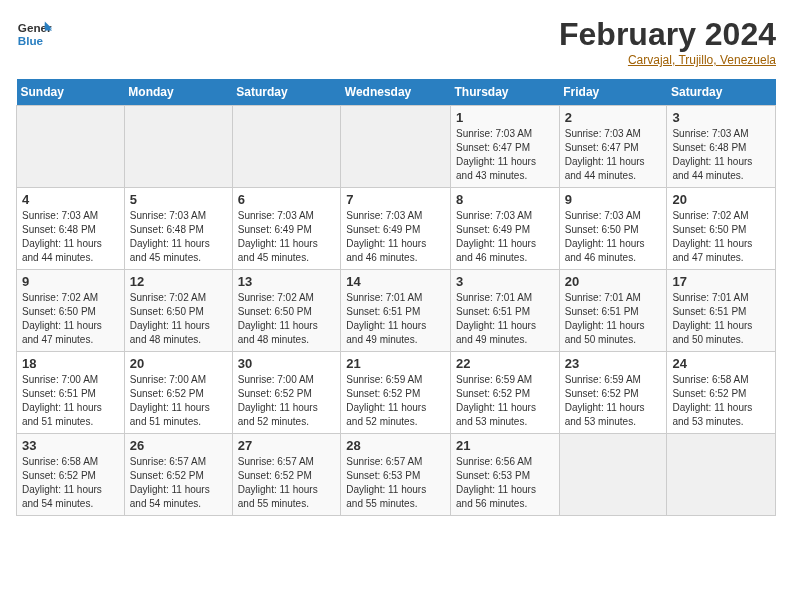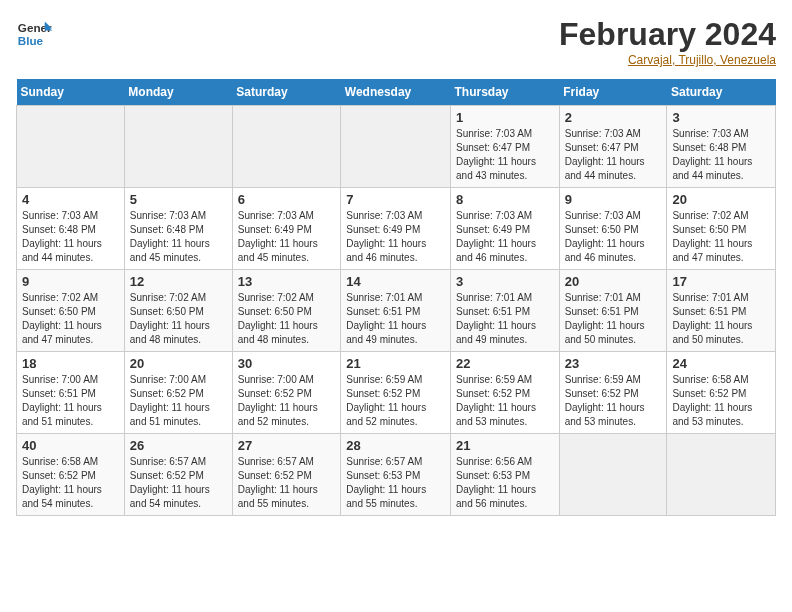--- a/index.html
+++ b/index.html
@@ -213,21 +213,21 @@
           <div class="day-num">23</div>
           <div class="day-detail">Sunrise: 6:59 AM<br>Sunset: 6:52 PM<br>Daylight: 11 hours and 53 minutes.</div>
         </td>
         <td>
           <div class="day-num">24</div>
           <div class="day-detail">Sunrise: 6:58 AM<br>Sunset: 6:52 PM<br>Daylight: 11 hours and 53 minutes.</div>
         </td>
       </tr>
       <tr>
         <td>
-          <div class="day-num">40</div>
+          <div class="day-num">33</div>
           <div class="day-detail">Sunrise: 6:58 AM<br>Sunset: 6:52 PM<br>Daylight: 11 hours and 54 minutes.</div>
         </td>
         <td>
           <div class="day-num">26</div>
           <div class="day-detail">Sunrise: 6:57 AM<br>Sunset: 6:52 PM<br>Daylight: 11 hours and 54 minutes.</div>
         </td>
         <td>
           <div class="day-num">27</div>
           <div class="day-detail">Sunrise: 6:57 AM<br>Sunset: 6:52 PM<br>Daylight: 11 hours and 55 minutes.</div>
         </td>

